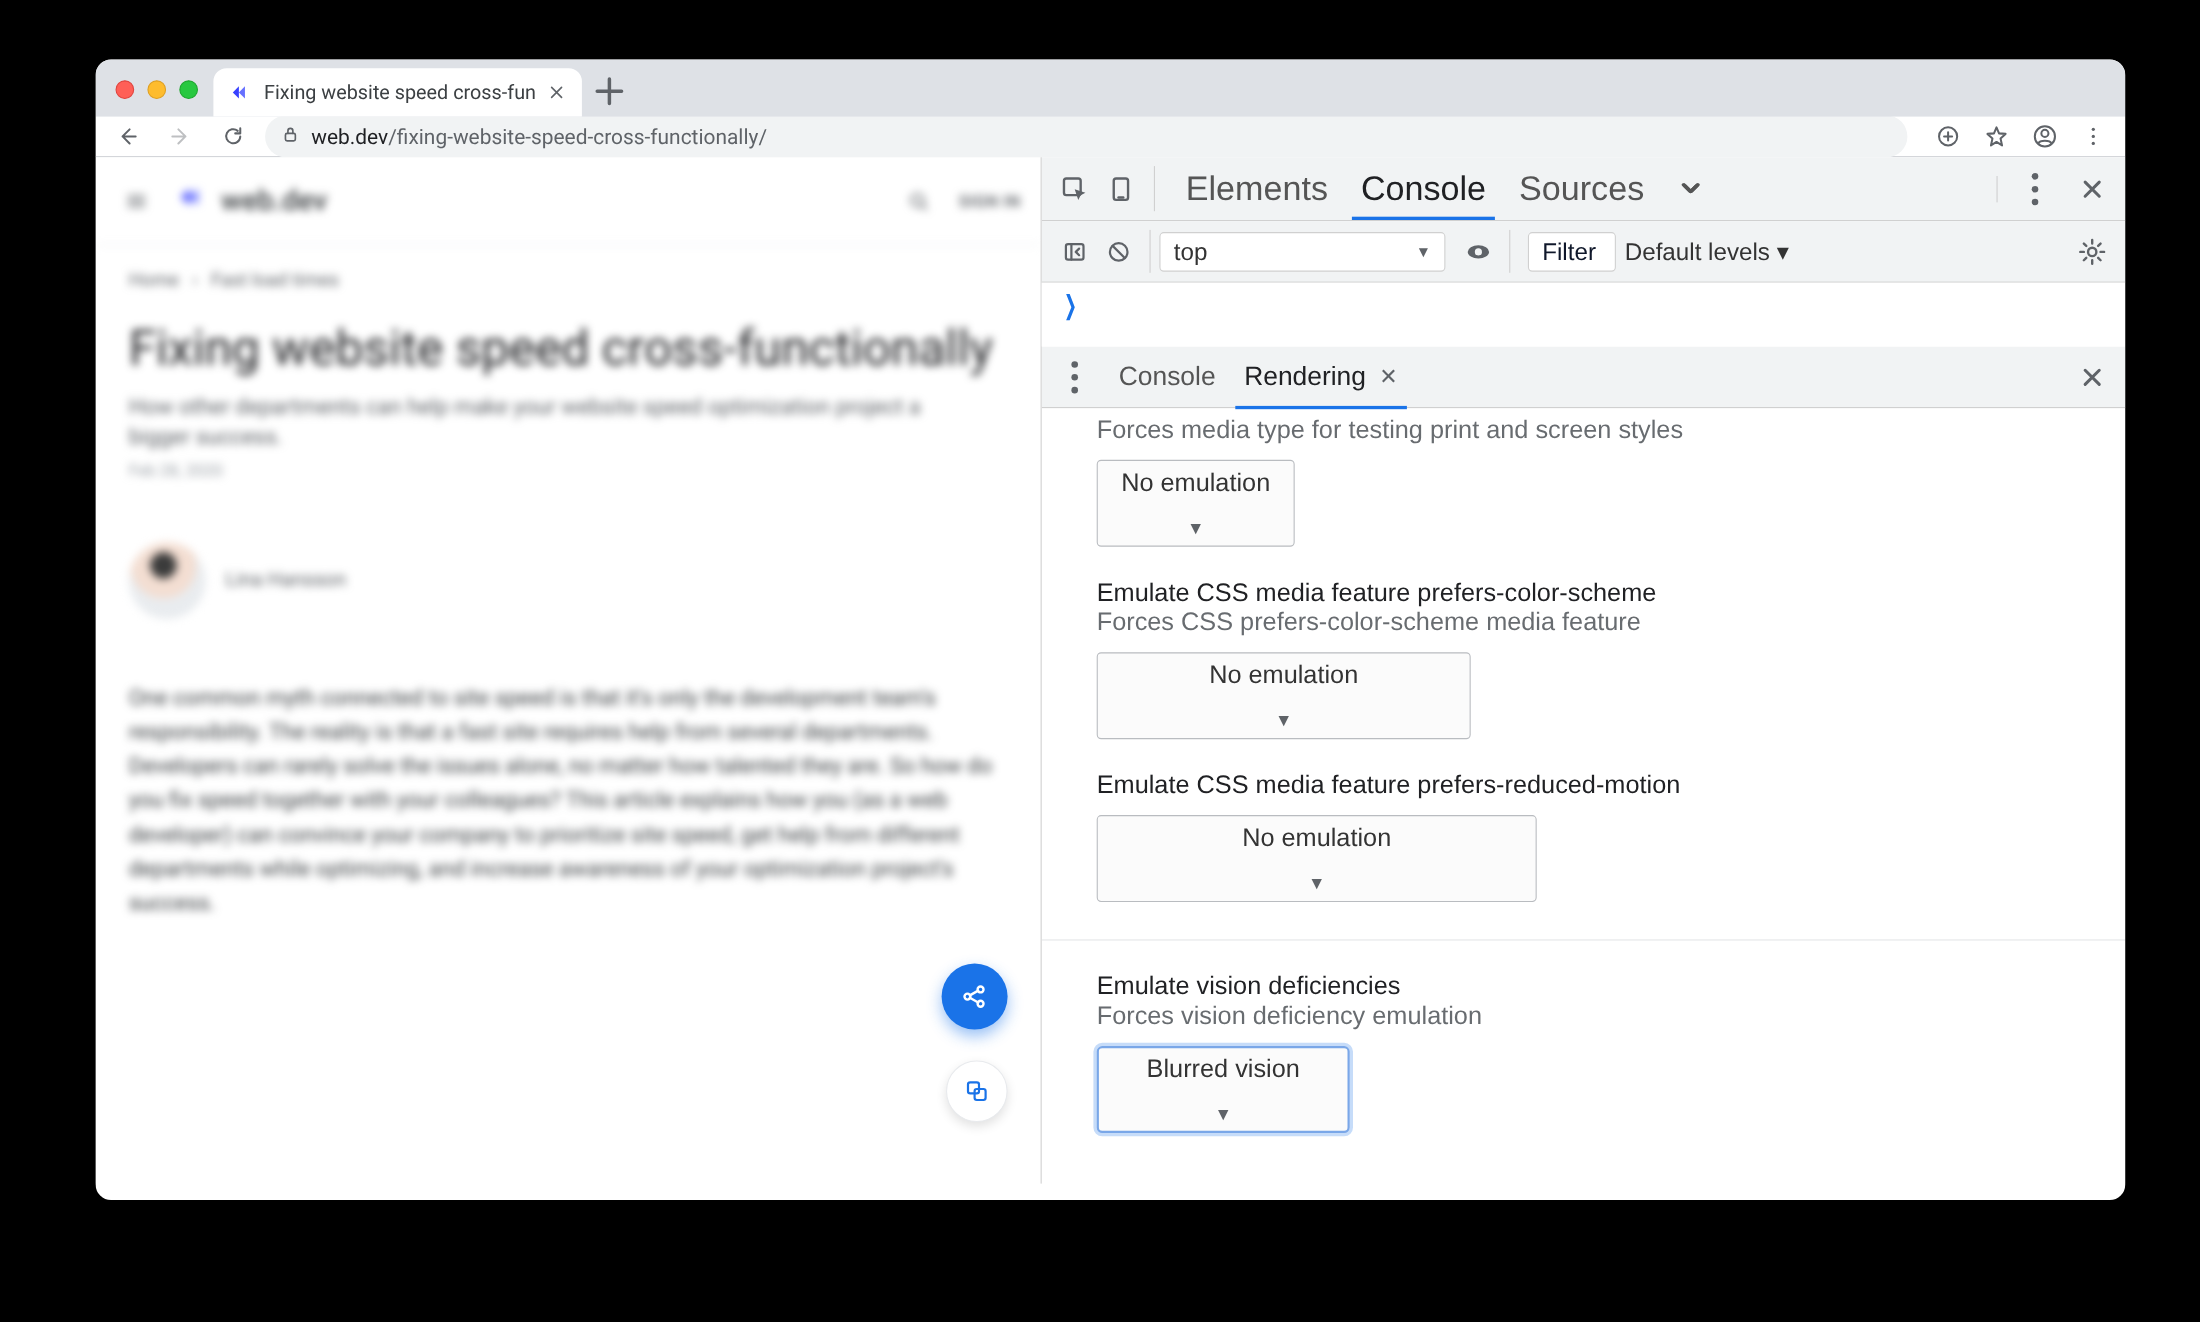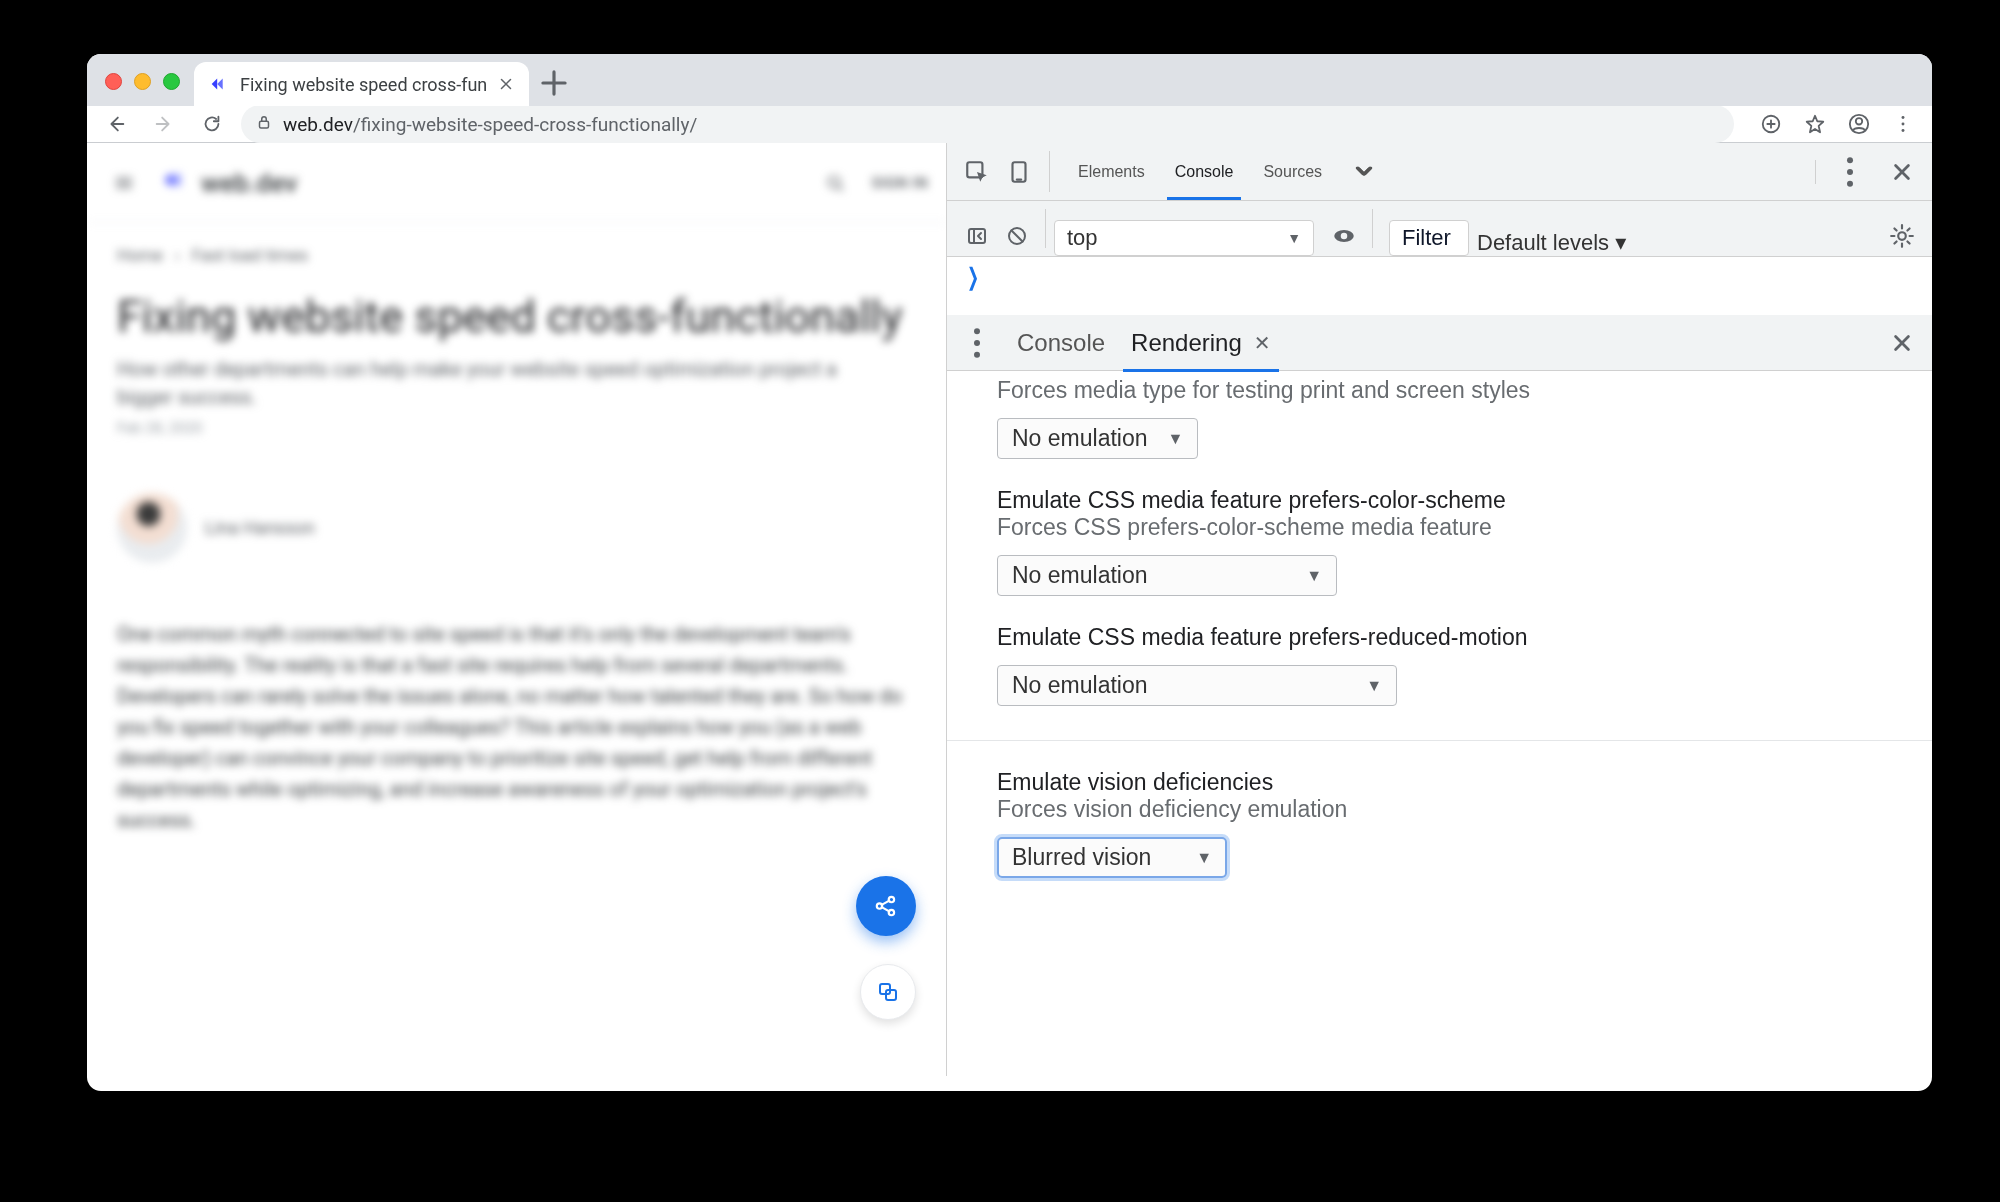--- a/index.html
+++ b/index.html
@@ -198,30 +198,30 @@
   .dt-topbar { height:58px; padding: 0 10px; gap:2px; }
   .dt-topbar .tool-icon, .dt-drawerbar .tool-icon, .dt-secondbar .tool-icon {
     width:40px;height:40px;display:flex;align-items:center;justify-content:center;color:#5f6368;
   }
   .dt-topbar .divider, .dt-secondbar .divider {
     width:1px; align-self:stretch; background:var(--devtools-border); margin:8px 8px;
   }
   .dt-tabs { display:flex; gap:30px; margin-left:18px; }
   .dt-tab {
     height:54px; display:flex; align-items:center;
-    font-size:16px; color:#555; position:relative;
+    font-size:31px; color:#555; position:relative;
   }
   .dt-tab.active { color:#202124; }
   .dt-tab.active::after {
     content:""; position:absolute; left:-8px; right:-8px; bottom:-1px;
     height:3px; background: var(--active-underline);
   }
   .dt-topbar .right { margin-left:auto; display:flex; align-items:center; gap:6px; }
   .dt-close { width:40px;height:40px;display:flex;align-items:center;justify-content:center;color:#5f6368; margin-left:6px;}
-  .dt-secondbar { height:56px; padding: 0 10px; align-items: flex-end; }
+  .dt-secondbar { height:56px; padding: 0 10px; }
   .dt-context {
     display:flex;align-items:center;gap:10px;
     background:#fff;border:1px solid var(--devtools-border);
     border-radius:4px;padding:4px 12px;color:#333;
     min-width:260px; justify-content:space-between;
   }
   .dt-filter {
     background:#fff;border:1px solid var(--devtools-border);border-radius:4px;
     padding:4px 12px;color:#0f172a; margin-left:8px; min-width:80px;
   }
@@ -253,22 +253,23 @@
   }
   .subdesc { color: var(--devtools-muted); }
   .section { margin-top: 28px; }
   .section.first { margin-top: 0; }
   .sect-title { color:#202124; }
   .select {
     display:inline-flex; align-items:center;
     background:#fbfbfb; border:1px solid #b9bcc0; border-radius:4px;
     padding: 6px 14px; margin-top:14px;
     min-width: 180px;
-    justify-content: space-between;
+    justify-content: flex-start;
     gap: 20px;
+    flex-direction: column;
   }
   .select .caret { color:#5f6368; font-size:16px; }
   .select.wide { min-width: 340px; }
   .select.wider { min-width: 400px; }
   .select.focused {
     border:2px solid #7aa7e8;
     outline: 3px solid rgba(26,115,232,.25);
     border-radius:5px;
     padding:5px 13px;
     min-width: 230px;

